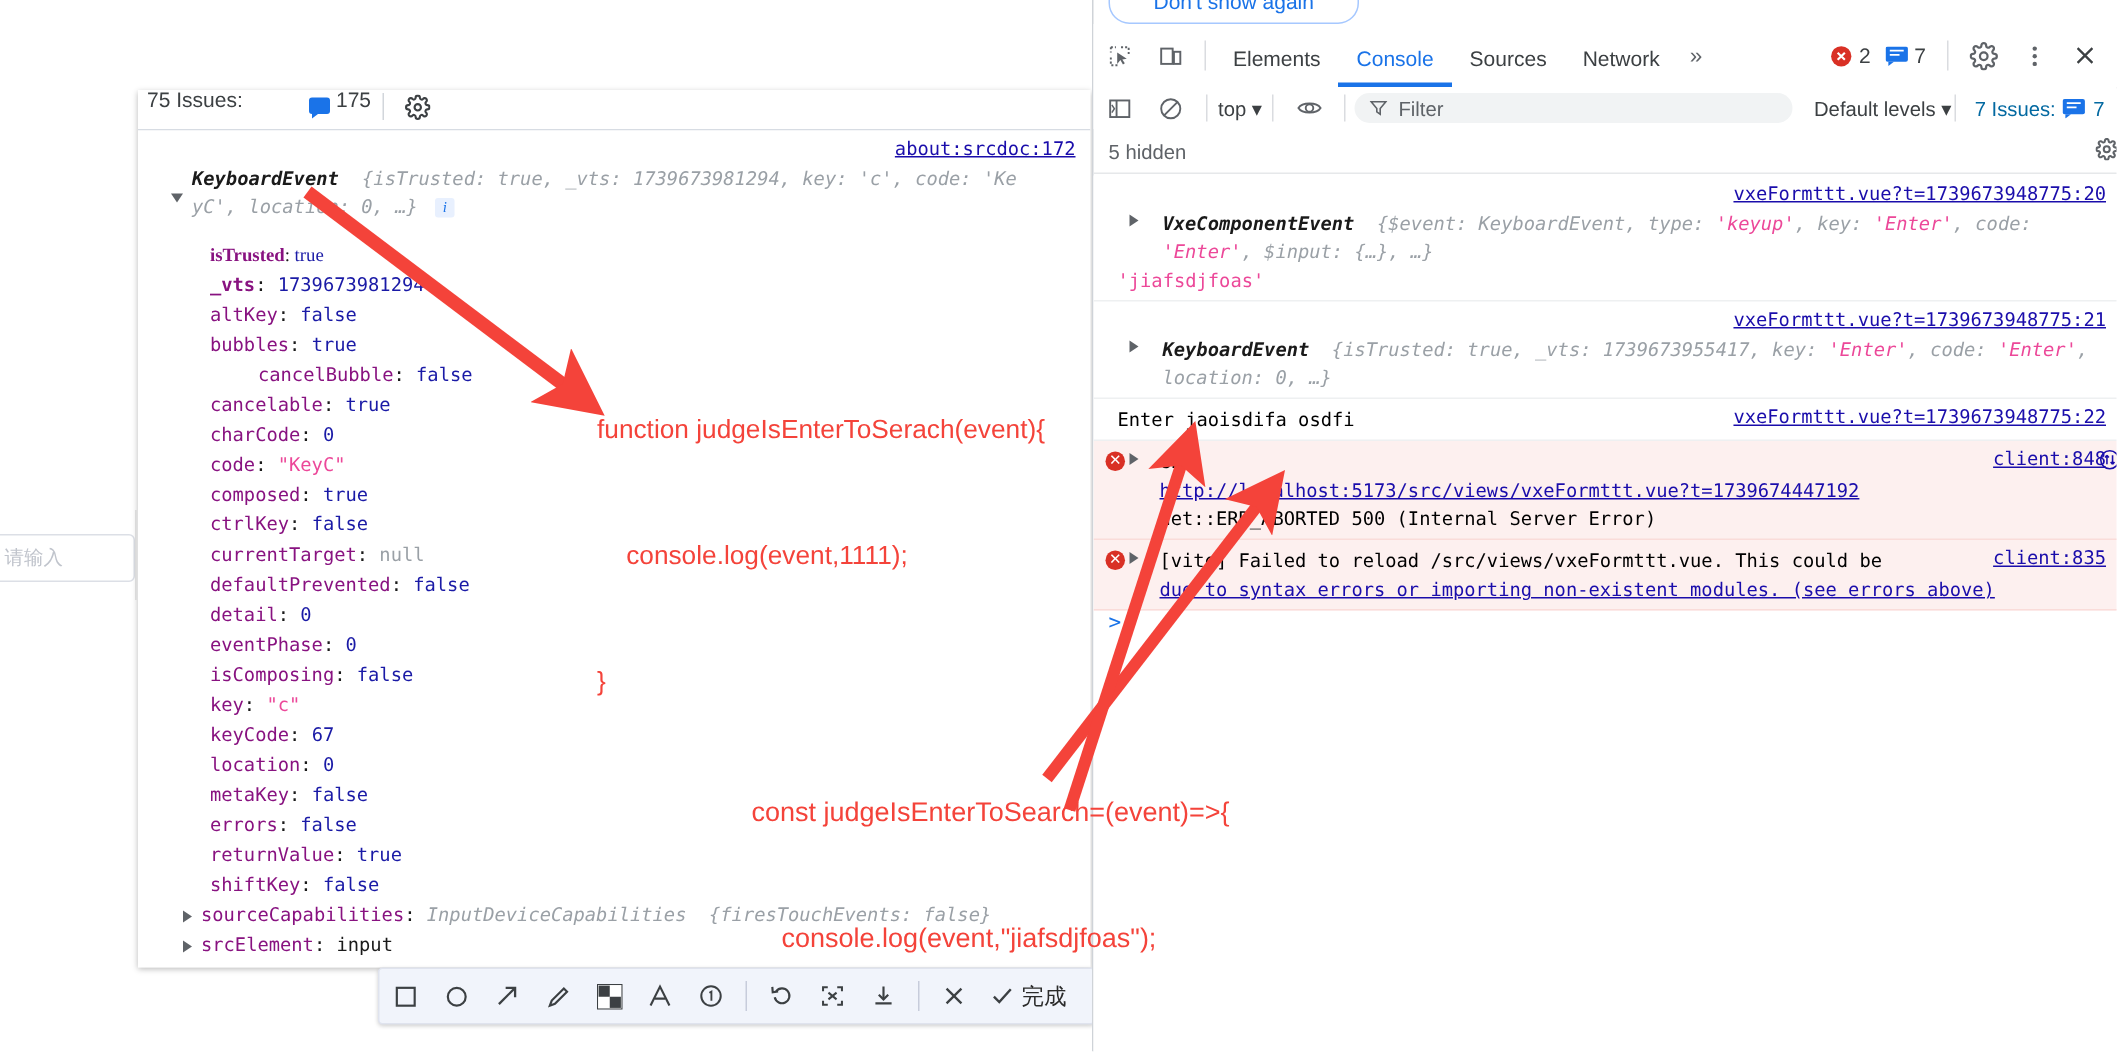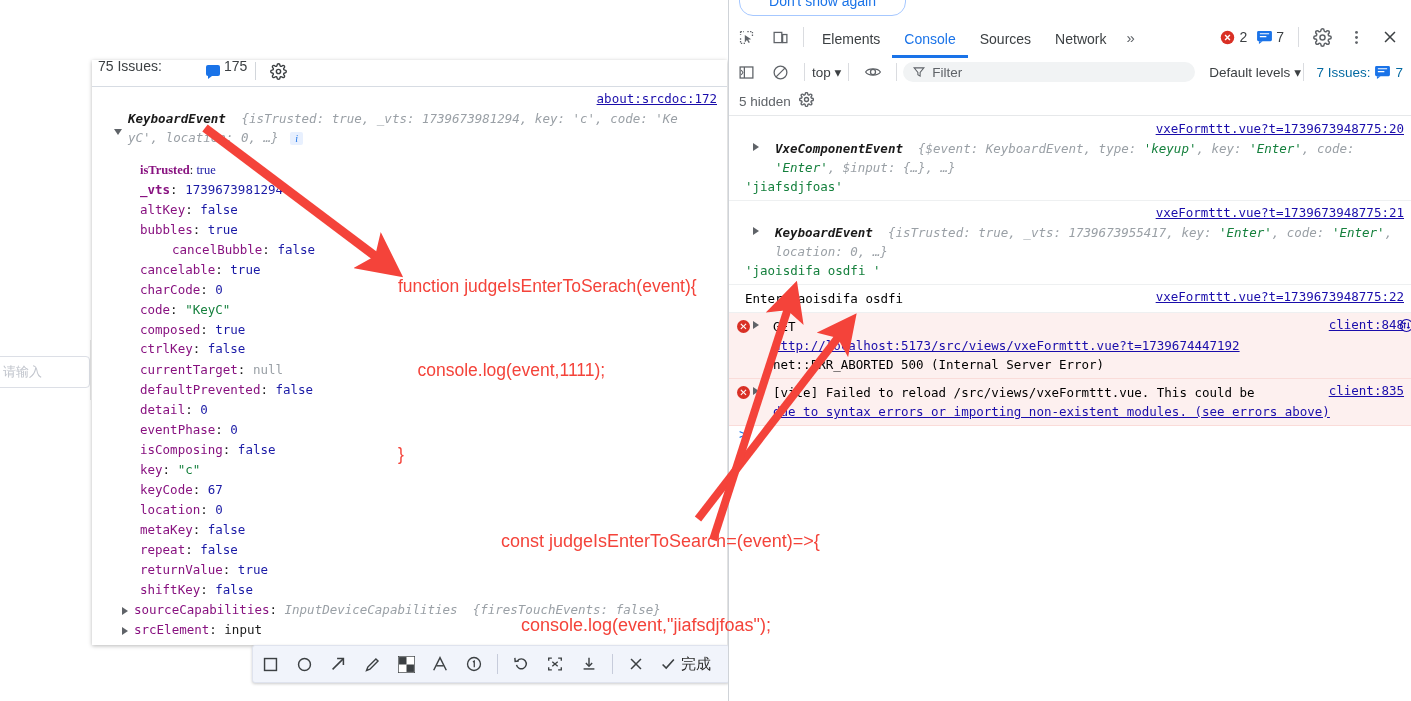--- a/index.html
+++ b/index.html
@@ -44,21 +44,21 @@
 
   .obj-head { position:absolute; left:36px; top:22px; width:580px; line-height:19px; }
   .tri { display:inline-block; width:0;height:0; border-left:6px solid #5f6368;
      border-top:4px solid transparent; border-bottom:4px solid transparent; vertical-align:middle; }
   .tri-wrap { position:absolute; left:22px; }
 
   .kname { color:#881280; }
   .kname-i { color:#1a1a1a; font-style:italic; }
   .vbool { color:#1a1aa6; }
   .vnum  { color:#1a1aa6; }
-  .vstr  { color:#15803d; }
+  .vstr  { color:#ec4899; }
   .vnull { color:#9aa0a6; }
   .vgrey { color:#9aa0a6; font-style:italic; }
   .vplain{ color:#1a1a1a; }
 
   .prop { position:absolute; left:48px; line-height:20px; white-space:nowrap; }
   .prop.exp { left:30px; }
   .prop .tri { margin-right:6px; }
 
   .info-chip { display:inline-block; width:13px;height:13px; background:#e8f0fe; color:#1a73e8;
      border-radius:2px; font-size:10px; font-style:italic; text-align:center; line-height:13px;
@@ -106,21 +106,21 @@
   .filter-box { width:292px; height:20px; background:#f1f3f4; border-radius:10px; display:flex;
      align-items:center; padding:0 10px; box-sizing:border-box; gap:7px; }
   .filter-box span { font-size:13.5px; color:#5f6368; font-family:"Liberation Sans", sans-serif;}
   .levels { font-size:13.5px; color:#3c4043; margin-left:14px; cursor:pointer; white-space:nowrap;}
   .issues-right { position:absolute; right:8px; top:58px; height:28px; display:flex; align-items:center;
      gap:5px; font-size:13.5px; color:#0369a1; }
   .tsep { width:1px; height:18px; background:#dadce0; margin:0 7px; }
 
   .dt-hidden-row { position:absolute; left:0; top:88px; width:683px; height:28px; display:flex;
      align-items:center; gap:8px; padding-left:10px; box-sizing:border-box;
-     border-bottom:1px solid #e6e8ea; }
+     border-bottom:1px solid #e6e8ea;justify-content:space-between; }
   .dt-hidden-row .t { font-size:13.5px; color:#5f6368; font-family:"Liberation Sans", sans-serif; }
 
   .console-area { position:absolute; left:0; top:117px; width:683px; height:584px; background:#fff;
      font-family:"DejaVu Sans Mono", monospace; font-size:12.5px; overflow:hidden; }
   .c-row { position:relative; border-bottom:1px solid #eef0f1; padding:4px 8px 4px 8px; box-sizing:border-box; }
   .c-row.err { background:#fdf0ef; border-bottom:1px solid #fadcd9; }
   .c-link { position:absolute; right:8px; top:4px; color:#1a0dab; text-decoration:underline; font-size:12.5px; }
   .c-text { padding-left:22px; line-height:19px; word-break:break-word; }
   .c-text.noind { padding-left:8px; }
   .c-tri { position:absolute; left:24px; width:0;height:0; border-left:6px solid #5f6368;
@@ -185,21 +185,21 @@
             <div class="prop" style="top: 252px;"><span class="kname">ctrlKey</span><span class="vplain">: </span><span class="vbool">false</span></div>
             <div class="prop" style="top: 273px;"><span class="kname">currentTarget</span><span class="vplain">: </span><span class="vnull">null</span></div>
             <div class="prop" style="top: 293px;"><span class="kname">defaultPrevented</span><span class="vplain">: </span><span class="vbool">false</span></div>
             <div class="prop" style="top: 313px;"><span class="kname">detail</span><span class="vplain">: </span><span class="vnum">0</span></div>
             <div class="prop" style="top: 333px;"><span class="kname">eventPhase</span><span class="vplain">: </span><span class="vnum">0</span></div>
             <div class="prop" style="top: 353px;"><span class="kname">isComposing</span><span class="vplain">: </span><span class="vbool">false</span></div>
             <div class="prop" style="top: 373px;"><span class="kname">key</span><span class="vplain">: </span><span class="vstr">"c"</span></div>
             <div class="prop" style="top: 393px;"><span class="kname">keyCode</span><span class="vplain">: </span><span class="vnum">67</span></div>
             <div class="prop" style="top: 413px;"><span class="kname">location</span><span class="vplain">: </span><span class="vnum">0</span></div>
             <div class="prop" style="top: 433px;"><span class="kname">metaKey</span><span class="vplain">: </span><span class="vbool">false</span></div>
-            <div class="prop" style="top: 453px;"><span class="kname">repeat</span><span class="vplain">: </span><span class="vbool">false</span></div>
+            <div class="prop" style="top: 453px;"><span class="kname">errors</span><span class="vplain">: </span><span class="vbool">false</span></div>
             <div class="prop" style="top: 473px;"><span class="kname">returnValue</span><span class="vplain">: </span><span class="vbool">true</span></div>
             <div class="prop" style="top: 493px;"><span class="kname">shiftKey</span><span class="vplain">: </span><span class="vbool">false</span></div>
             <div class="prop exp" style="top: 513px;"><span class="tri"></span><span class="kname">sourceCapabilities</span><span class="vplain">: </span><span class="vgrey">InputDeviceCapabilities</span><span class="vgrey">&nbsp;&nbsp;{firesTouchEvents: false}</span></div>
             <div class="prop exp" style="top: 533px;"><span class="tri"></span><span class="kname">srcElement</span><span class="vplain">: </span><span class="vplain">input</span></div>
           </div>
       </div>
     </div>
 
     <div class="cap-toolbar">
       <div class="tb-btn">
@@ -412,21 +412,20 @@
         <div class="c-row">
           <a class="c-link">vxeFormttt.vue?t=1739673948775:20</a>
           <div class="c-tri" style="top:26px"></div>
           <div class="c-text" style="padding-left:38px;padding-top:18px;"><span class="kname-i" style="font-weight:600">VxeComponentEvent</span><span class="vgrey">&nbsp;&nbsp;{$event: KeyboardEvent, type: <span class="vstr">'keyup'</span>, key: <span class="vstr">'Enter'</span>, code: <span class="vstr">'Enter'</span>, $input: {…},  …}</span></div>
           <div class="c-text noind vstr">'jiafsdjfoas'</div>
         </div>
         <div class="c-row">
           <a class="c-link">vxeFormttt.vue?t=1739673948775:21</a>
           <div class="c-tri" style="top:26px"></div>
           <div class="c-text" style="padding-left:38px;padding-top:18px;"><span class="kname-i" style="font-weight:600">KeyboardEvent</span><span class="vgrey">&nbsp;&nbsp;{isTrusted: true, _vts: 1739673955417, key: <span class="vstr">'Enter'</span>, code: <span class="vstr">'Enter'</span>, location: 0,  …}</span></div>
-          <div class="c-text noind vstr">'jaoisdifa osdfi '</div>
         </div>
         <div class="c-row">
           <a class="c-link">vxeFormttt.vue?t=1739673948775:22</a>
           <div class="c-text noind">Enter jaoisdifa osdfi</div>
         </div>
         <div class="c-row err">
           <div class="err-dot">✕</div>
           <a class="c-link">client:848</a>
           <div class="c-tri" style="top:8px"></div>
           <div class="c-text" style="padding-left:36px">GET<br><span class="u">http://localhost:5173/src/views/vxeFormttt.vue?t=1739674447192</span><br>net::ERR_ABORTED 500 (Internal Server Error)</div>

